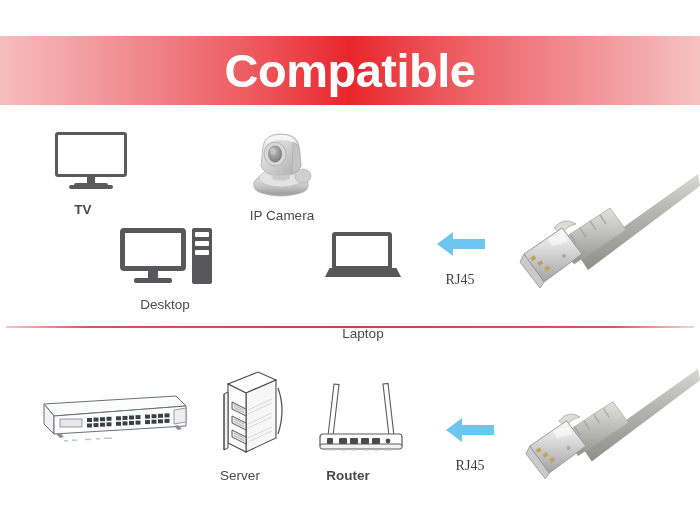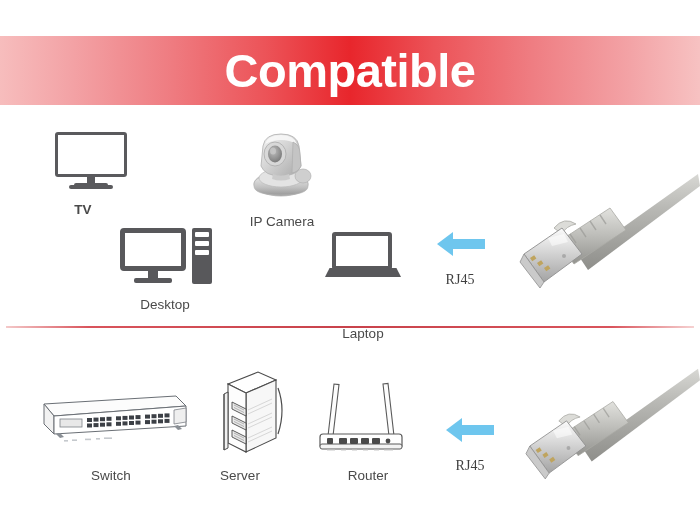--- a/index.html
+++ b/index.html
@@ -164,21 +164,21 @@
 
       <ellipse cx="32" cy="26" rx="11" ry="12" fill="#d8d8d8" stroke="#ababab" stroke-width="0.8"></ellipse>
       <ellipse cx="32" cy="26" rx="7" ry="8.5" fill="url(#lensG)"></ellipse>
       <ellipse cx="30" cy="23" rx="3" ry="3.6" fill="#c8c8c8" opacity="0.8"></ellipse>
 
       <path d="M50 14 q7 3 7 12 l1 12 q-3 6 -9 7 z" fill="#c4c4c4" stroke="#aeaeae" stroke-width="0.7"></path>
 
       <path d="M30 46 q8 3 16 0 l1 5 q-9 3 -18 0 z" fill="#cbcbcb"></path>
     </svg>
   </div>
-  <div class="caption" style="left:238px;top:214px;width:88px;">IP Camera</div>
+  <div class="caption" style="left:238px;top:208px;width:88px;">IP Camera</div>
 
   <div class="icon-wrap laptop">
     <div class="lid"></div>
     <div class="base"></div>
   </div>
   <div class="caption" style="left:323px;top:289px;width:80px;margin-top:37px;">Laptop</div>
 
   <div class="icon-wrap" style="left:435px;top:228px;">
     <svg class="arrow" viewBox="0 0 52 32">
       <path d="M2 16 L18 4 L18 11 L50 11 L50 21 L18 21 L18 28 Z" fill="#6ec6ee"></path>
@@ -280,21 +280,20 @@
 
       <g fill="#c5c9cd">
         <rect x="34" y="52" width="4" height="1.6"></rect>
           <rect x="42" y="51.4" width="5" height="1.6"></rect>
         <rect x="55" y="50.6" width="6" height="1.6"></rect>
           <rect x="66" y="50" width="4" height="1.6"></rect>
         <rect x="74" y="49.4" width="8" height="1.6"></rect>
       </g>
     </svg>
   </div>
-  <div class="caption" style="left:33px;top:468px;width:156px;">Switch</div>
 
   <div class="icon-wrap server">
     <svg width="76" height="96" viewBox="0 0 76 96">
 
       <path d="M16 18 L46 6 L64 14 L34 27 Z" fill="#ffffff" stroke="#4b4b4b" stroke-width="1.1"></path>
 
       <path d="M64 14 L64 72 L34 86 L34 27 Z" fill="#f7f7f7" stroke="#4b4b4b" stroke-width="1.1"></path>
 
       <path d="M16 18 L34 27 L34 86 L16 77 Z" fill="#fdfdfd" stroke="#4b4b4b" stroke-width="1.1"></path>
 
@@ -352,21 +351,21 @@
       <g fill="#b8b8b8">
         <rect x="15" y="71" width="8" height="1.4"></rect>
         <rect x="29" y="71" width="5" height="1.4"></rect>
         <rect x="40" y="71" width="5" height="1.4"></rect>
         <rect x="51" y="71" width="5" height="1.4"></rect>
         <rect x="62" y="71" width="5" height="1.4"></rect>
         <rect x="72" y="71" width="9" height="1.4"></rect>
       </g>
     </svg>
   </div>
-  <div class="caption" style="left:330px;top:468px;width:76px;">Router</div>
+  <div class="caption" style="left:310px;top:468px;width:76px;font-weight:bold;">Router</div>
 
   <div class="icon-wrap" style="left:444px;top:414px;">
     <svg class="arrow" viewBox="0 0 52 32">
       <path d="M2 16 L18 4 L18 11 L50 11 L50 21 L18 21 L18 28 Z" fill="#6ec6ee"></path>
     </svg>
   </div>
   <div class="caption" style="left:433px;top:458px;width:74px;font-family:'Liberation Serif',serif;font-size:14px;color:#3f3f3f;">RJ45</div>
 
   <div class="cable" style="left:524px;top:362px;">
     <svg width="176" height="140" viewBox="0 0 182 135">

